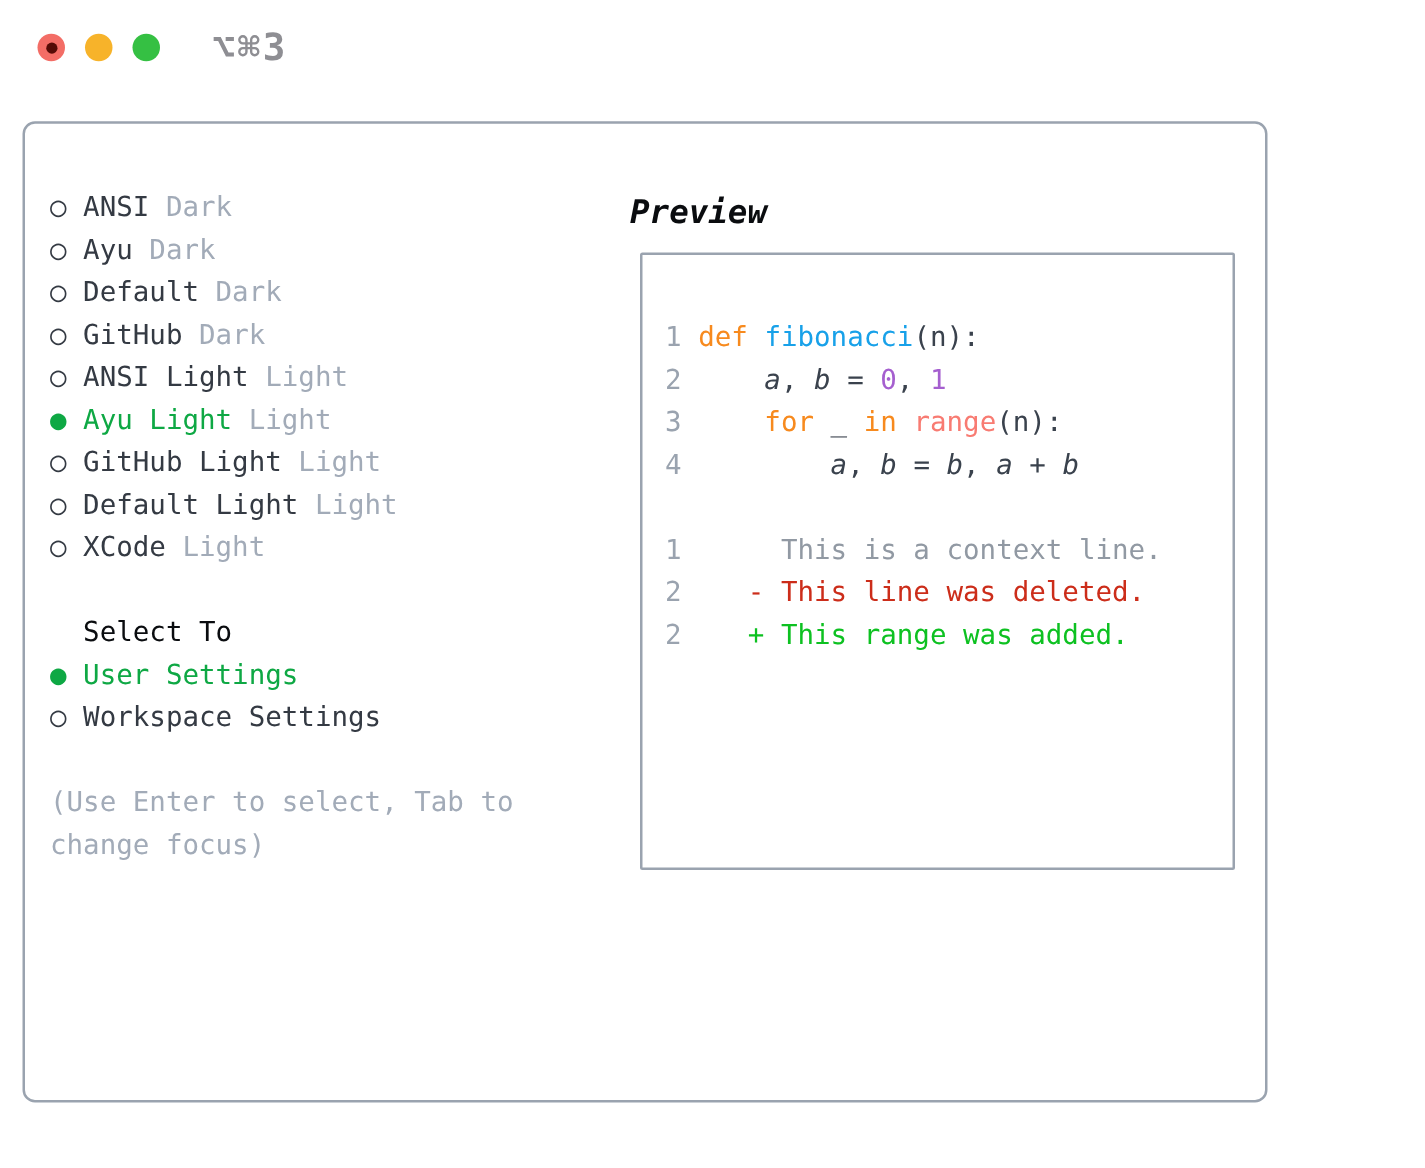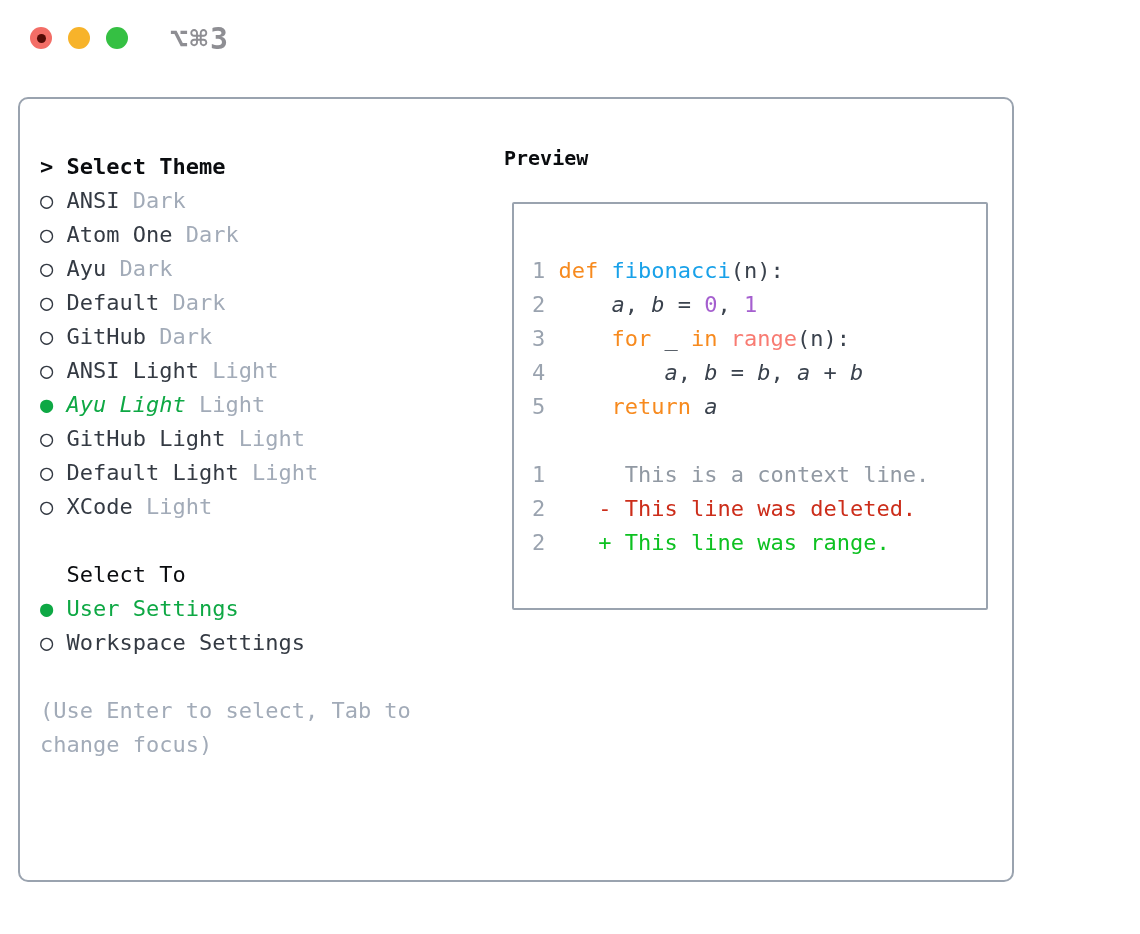--- a/index.html
+++ b/index.html
@@ -21,31 +21,31 @@
   .panel{
     position:absolute;left:18px;top:97px;width:996px;height:785px;
     border:2px solid var(--border);border-radius:10px;background:#ffffff;
   }
   .row{white-space:pre;line-height:34px;font-size:22px;color:var(--text);}
   .left-col{position:absolute;left:20px;top:51px;}
   .header-row{font-weight:700;color:var(--heading);}
   .caret{display:inline-block;width:2ch;}
   .marker{display:inline-block;width:2ch;color:var(--text);}
   .selected .marker{color:var(--sel-green);}
-  .selected .tname{color:var(--sel-green);font-style:italic;}
+  .selected .tname{color:var(--sel-green);}
   .selected .opt-label{color:var(--sel-green);text-align:center;}
   .tvariant{color:var(--muted);}
   .theme-row,.apply-row{cursor:pointer;}
   .apply-header{color:var(--heading);padding-left:2ch;}
   .spacer1{height:34px;}
   .hint{color:var(--muted);}
   
-  .preview-heading{position:absolute;left:484px;top:42px;line-height:34px;font-size:20px;font-weight:700;color:var(--heading);}
+  .preview-heading{position:absolute;left:484px;top:54px;line-height:34px;font-size:26px;font-weight:700;color:var(--heading);font-style:italic;}
   .preview-box{
-    position:absolute;left:492px;top:103px;width:476px;height:408px;
+    position:absolute;left:492px;top:103px;width:476px;height:494px;
     border:2px solid var(--border);border-radius:2px;background:#ffffff;
     padding:50px 0 0 18px;overflow:hidden;
   }
   .codeline{white-space:pre;line-height:34px;height:34px;font-size:22px;color:var(--plain);}
   .c-num{color:var(--num);}
   .c-kw{color:var(--kw);}
   .c-fn{color:var(--fn);}
   .c-lit{color:var(--lit);}
   .c-bi{color:var(--bi);}
   .c-plain{color:var(--plain);}
@@ -64,25 +64,23 @@
       <span class="dot"></span>
     </div>
     <div class="tl yellow"></div>
     <div class="tl green"></div>
     <div class="wtitle">⌥⌘3</div>
   </div>
 
   <div class="panel">
 
     <div class="left-col">
-      <div class="row header-row"><span class="caret">&gt;</span><span>Select Theme</span></div>
 
       <div>
           <div class="row theme-row"><span class="marker">○</span><span class="tname">ANSI</span><span class="tvariant"> Dark</span></div>
-          <div class="row theme-row"><span class="marker">○</span><span class="tname">Atom One</span><span class="tvariant"> Dark</span></div>
           <div class="row theme-row"><span class="marker">○</span><span class="tname">Ayu</span><span class="tvariant"> Dark</span></div>
           <div class="row theme-row"><span class="marker">○</span><span class="tname">Default</span><span class="tvariant"> Dark</span></div>
           <div class="row theme-row"><span class="marker">○</span><span class="tname">GitHub</span><span class="tvariant"> Dark</span></div>
           <div class="row theme-row"><span class="marker">○</span><span class="tname">ANSI Light</span><span class="tvariant"> Light</span></div>
           <div class="row theme-row selected"><span class="marker">●</span><span class="tname">Ayu Light</span><span class="tvariant"> Light</span></div>
           <div class="row theme-row"><span class="marker">○</span><span class="tname">GitHub Light</span><span class="tvariant"> Light</span></div>
           <div class="row theme-row"><span class="marker">○</span><span class="tname">Default Light</span><span class="tvariant"> Light</span></div>
           <div class="row theme-row"><span class="marker">○</span><span class="tname">XCode</span><span class="tvariant"> Light</span></div>
         </div>
 
@@ -102,22 +100,21 @@
     </div>
 
     <div class="preview-heading">Preview</div>
 
     <div class="preview-box">
       <div>
           <div class="codeline"><span class="c-num">1</span><span class="c-plain"> </span><span class="c-kw">def</span><span class="c-plain"> </span><span class="c-fn">fibonacci</span><span class="c-plain">(n):</span></div>
           <div class="codeline"><span class="c-num">2</span><span class="c-plain">     </span><span class="c-var">a</span><span class="c-plain">, </span><span class="c-var">b</span><span class="c-plain"> = </span><span class="c-lit">0</span><span class="c-plain">, </span><span class="c-lit">1</span></div>
           <div class="codeline"><span class="c-num">3</span><span class="c-plain">     </span><span class="c-kw">for</span><span class="c-plain"> _ </span><span class="c-kw">in</span><span class="c-plain"> </span><span class="c-bi">range</span><span class="c-plain">(n):</span></div>
           <div class="codeline"><span class="c-num">4</span><span class="c-plain">         </span><span class="c-var">a</span><span class="c-plain">, </span><span class="c-var">b</span><span class="c-plain"> = </span><span class="c-var">b</span><span class="c-plain">, </span><span class="c-var">a</span><span class="c-plain"> + </span><span class="c-var">b</span></div>
-          <div class="codeline"><span class="c-num">5</span><span class="c-plain">     </span><span class="c-kw">return</span><span class="c-plain"> </span><span class="c-var">a</span></div>
           <div class="codeline"></div>
           <div class="codeline"><span class="c-num">1</span><span class="c-ctx">      This is a context line.</span></div>
           <div class="codeline"><span class="c-num">2</span><span class="c-plain">    </span><span class="c-del">- This line was deleted.</span></div>
-          <div class="codeline"><span class="c-num">2</span><span class="c-plain">    </span><span class="c-add">+ This line was range.</span></div>
+          <div class="codeline"><span class="c-num">2</span><span class="c-plain">    </span><span class="c-add">+ This range was added.</span></div>
         </div>
     </div>
 
   </div>
 </div>
 
 </body></html>

